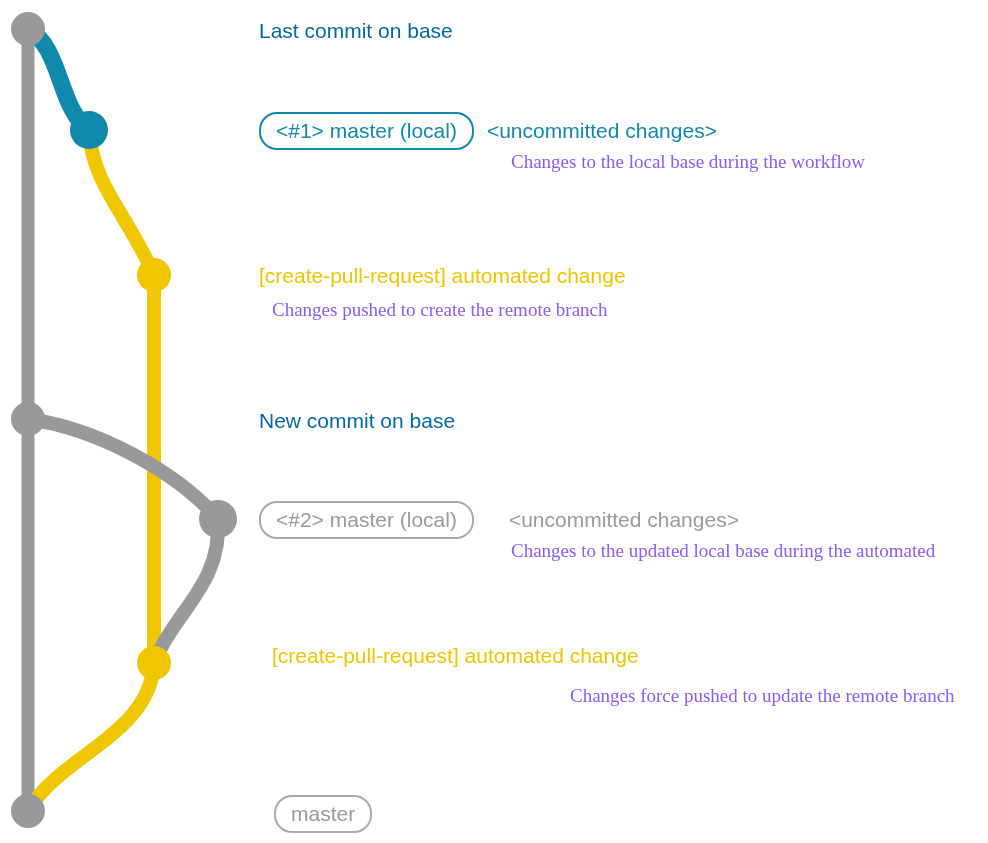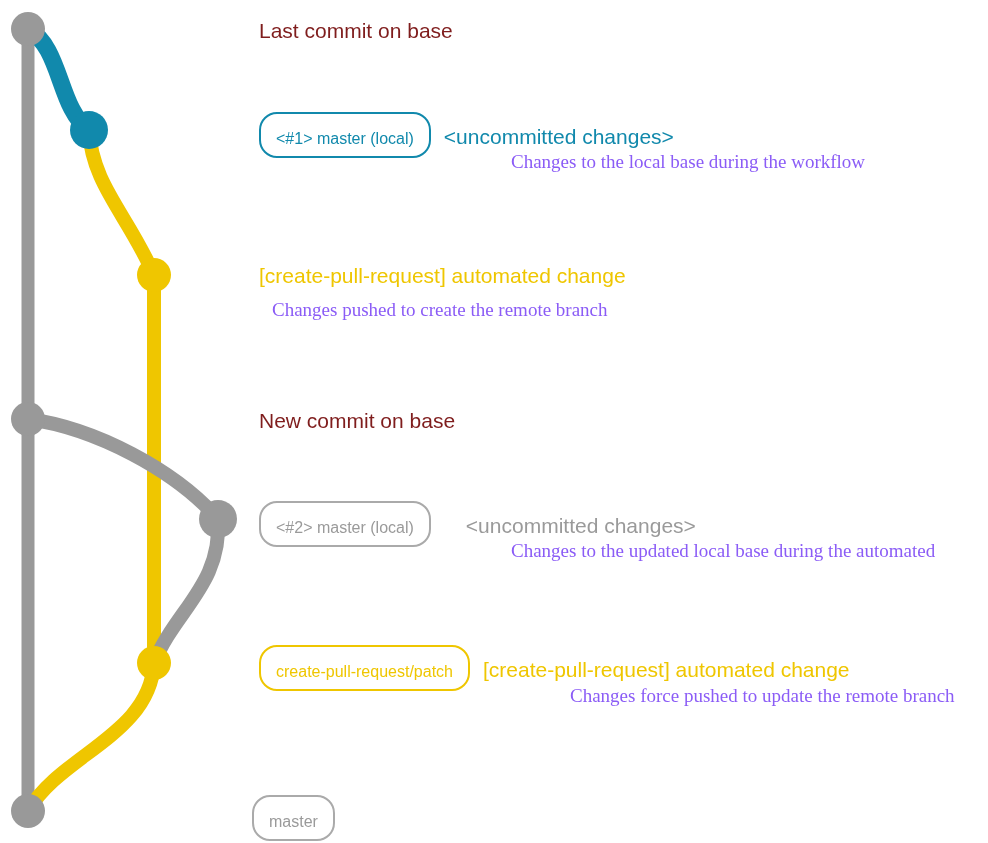--- a/index.html
+++ b/index.html
@@ -27,23 +27,23 @@
   .row {
     position: absolute;
     display: flex;
     align-items: baseline;
   }
 
   .badge {
     display: inline-block;
     border: 2px solid #eab308;
     border-radius: 18px;
-    padding: 14px 15px 7px 15px;
+    padding: 6px 15px 7px 15px;
     font-family: "Liberation Sans", sans-serif;
-    font-size: 16px;
+    font-size: 21px;
     line-height: 21px;
     color: #999999;
     white-space: nowrap;
     background: #ffffff;
   }
   .badge.blue { border-color: #1189AC; color: #1189AC; }
   .badge.yellow { border-color: #EFC600; color: #EFC600; }
   .badge.gray { border-color: #AAAAAA; color: #9A9A9A; }
 
   .headline {
@@ -64,21 +64,21 @@
     line-height: 19px;
     color: #8b5cf6;
     white-space: nowrap;
   }
 
   .plain-label {
     position: absolute;
     font-family: "Liberation Sans", sans-serif;
     font-size: 21px;
     line-height: 21px;
-    color: #7f1d1d;
+    color: #0369a1;
     white-space: nowrap;
   }
 
   .gap { display: inline-block; width: 13px; }
 </style>
 </head>
 <body>
 
 <svg id="graph" viewBox="0 0 250 843" width="250" height="843" xmlns="http://www.w3.org/2000/svg">
 
@@ -121,22 +121,21 @@
 <div class="plain-label" style="left:259px; top:410px;">New commit on base</div>
 
 <div class="row" style="left:259px; top:501px;gap:11px;">
   <span class="badge gray">&lt;#2&gt; master (local)</span>
   <span class="gap"></span>
   <span class="headline gray">&lt;uncommitted changes&gt;</span>
 </div>
 <div class="subtitle" style="left:511px; top:541px;">Changes to the updated local base during the automated</div>
 
 <div class="row" style="left:259px; top:645px;">
-  <span class="badge yellow">create-pull-request/patch</span>
   <span class="gap"></span>
   <span class="headline yellow">[create-pull-request] automated change</span>
 </div>
 <div class="subtitle" style="left:570px; top:686px;">Changes force pushed to update the remote branch</div>
 
-<div class="row" style="left:252px; top:795px;">
+<div class="row" style="left:274px; top:795px;">
   <span class="badge gray">master</span>
   <span class="gap"></span>
 </div>
 
 </body></html>

